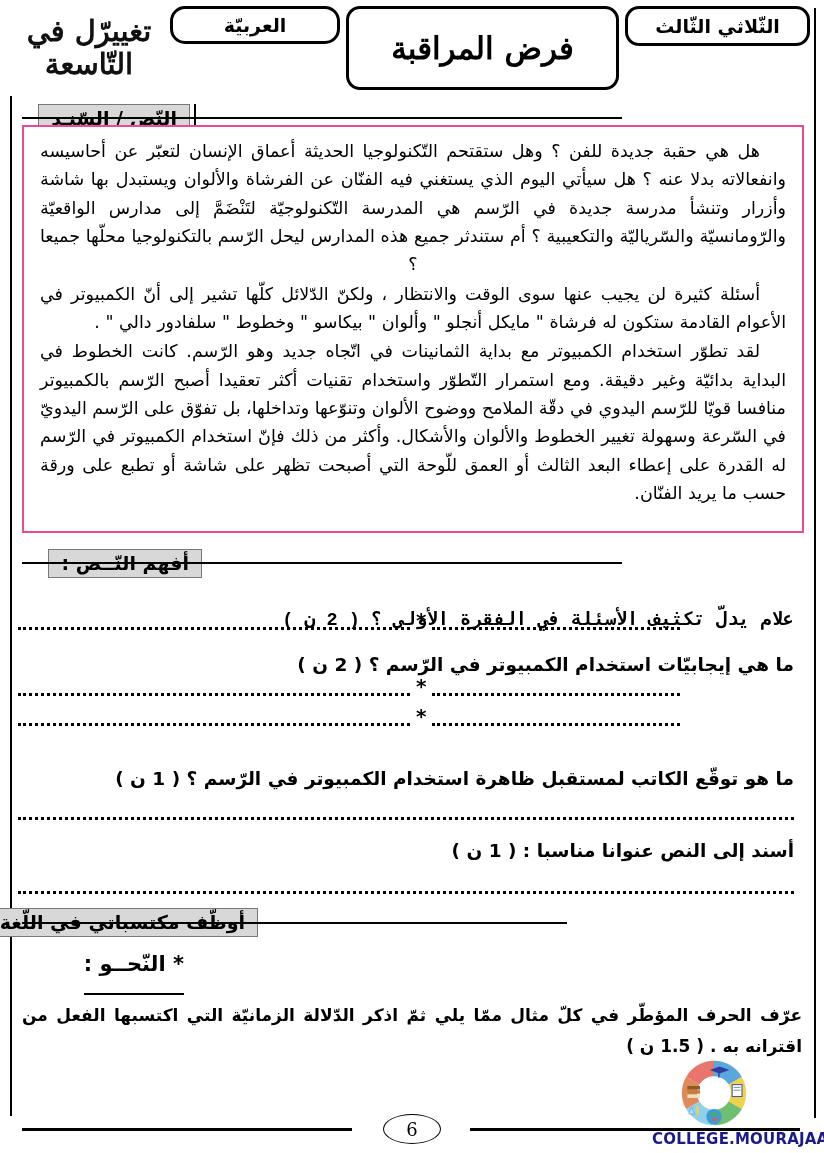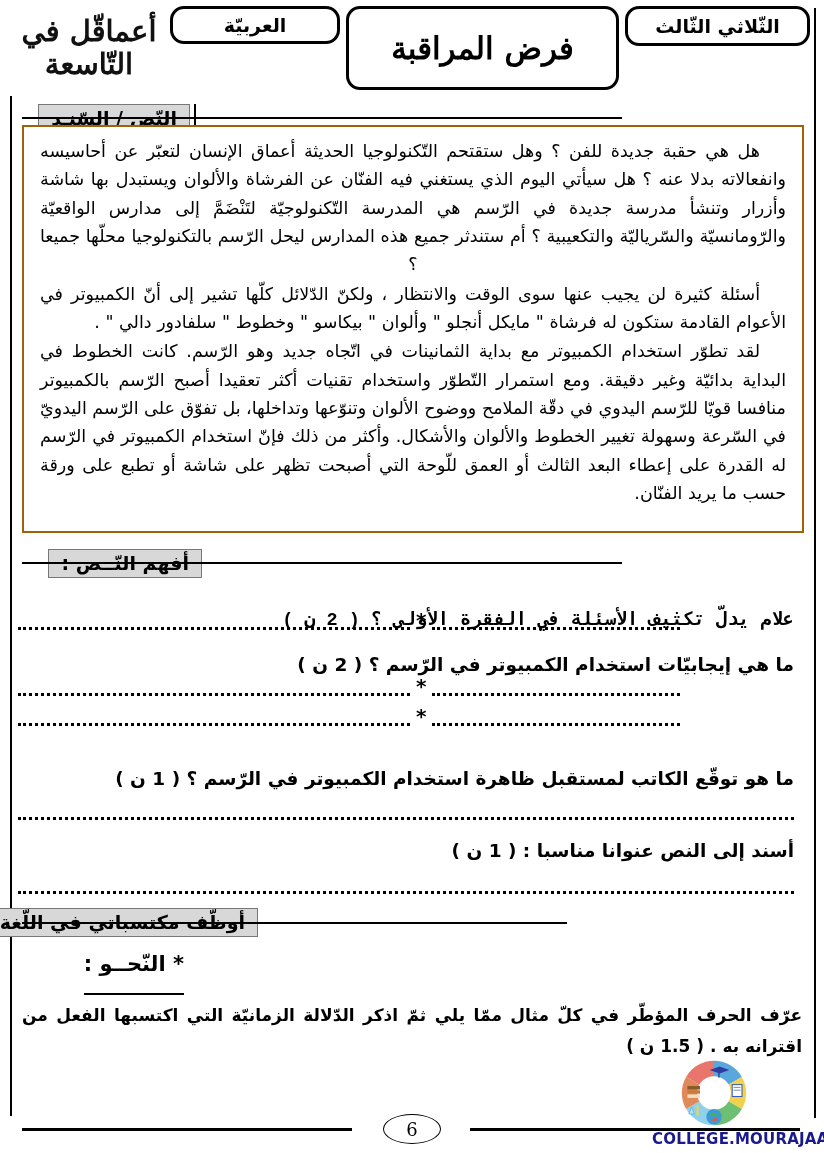--- a/index.html
+++ b/index.html
@@ -55,21 +55,21 @@
   .col-grade { width: 185px; }
   .col-grade .hdr-box { height: 40px; font-size: 19px; text-align: center; }
   .col-title { flex: 1; display: flex; }
   .col-title .hdr-box {
     width: 100%; height: 84px;
     font-size: 31px;
     letter-spacing: 1px;
     font-family: "DejaVu Serif", "Liberation Serif", serif;
   }
   .col-subject { width: 170px; }
-  .col-subject .hdr-box { height: 38px; font-size: 19px; }
+  .col-subject .hdr-box { height: 38px; font-size: 19px; border-radius: 15px; }
   .col-level {
     width: 150px;
     display: flex; flex-direction: column;
     align-items: center; justify-content: center;
     font-size: 29px; font-weight: bold;
     line-height: 1.15;
     font-family: "DejaVu Serif", "Liberation Serif", serif;
     color: #111;
   }
   .col-level span { display: block; text-align: center; }
@@ -93,21 +93,21 @@
     position: absolute;
     width: 2px;
     background: #000;
   }
 
   
   .text-box {
     position: absolute;
     left: 22px; top: 125px;
     width: 782px; height: 408px;
-    border: 2px solid #a16207;
+    border: 2px solid #ec4899;
     padding: 10px 16px 6px 16px;
     background: #fff;
   }
   .para {
     font-size: 17.5px;
     line-height: 1.62;
     text-align: justify;
     text-align-last: center;
     margin: 0 0 1px 0;
     font-family: "DejaVu Sans", "Liberation Sans", sans-serif;
@@ -229,21 +229,21 @@
     </div>
   </div>
 
   <div class="hdr-col col-subject">
     <div class="hdr-box">
       <span>العربيّة</span>
     </div>
   </div>
 
   <div class="col-level">
-    <span>أعماقّل في</span>
+    <span>تغييرّل في</span>
     <span>التّاسعة</span>
   </div>
 </div>
 
 <div class="sec-label" style="right:634px; top:104px;">
   <span>النّص / السّنـد</span>
 </div>
 <div class="sec-rule" style="left:22px; top:117px; width:600px;"></div>
 <div class="sec-tick" style="right:628px; top:104px; height:22px;"></div>
 

